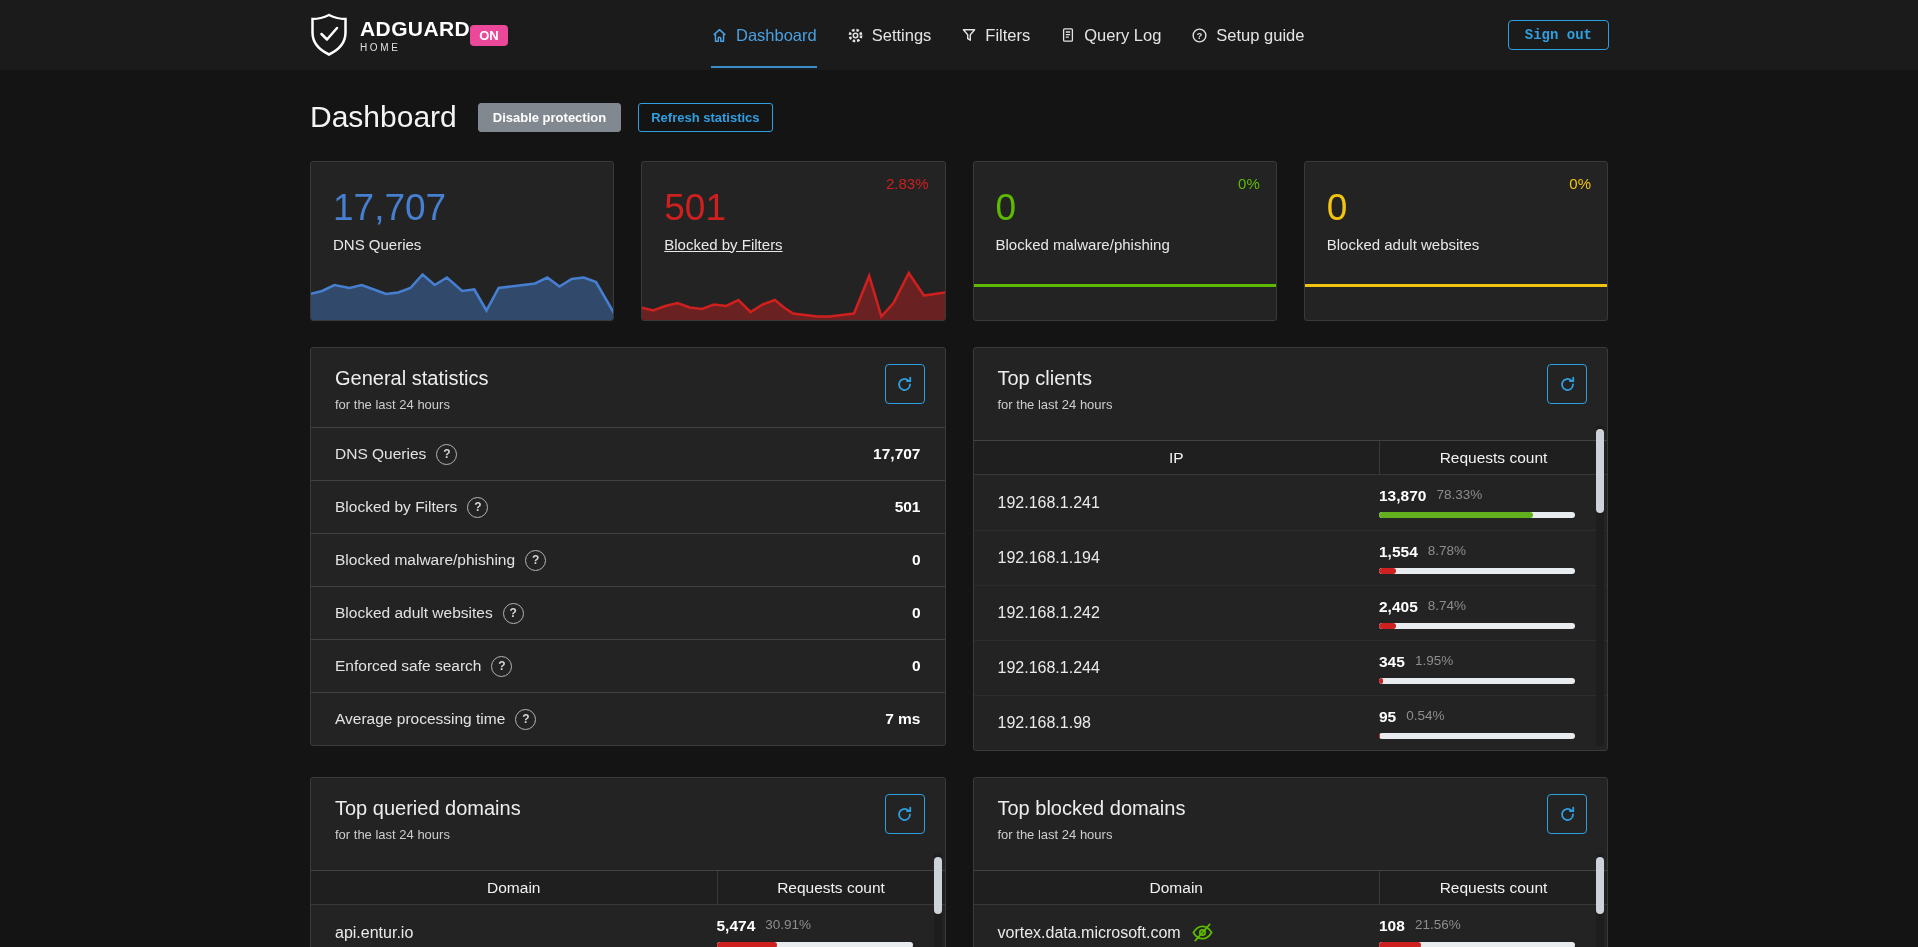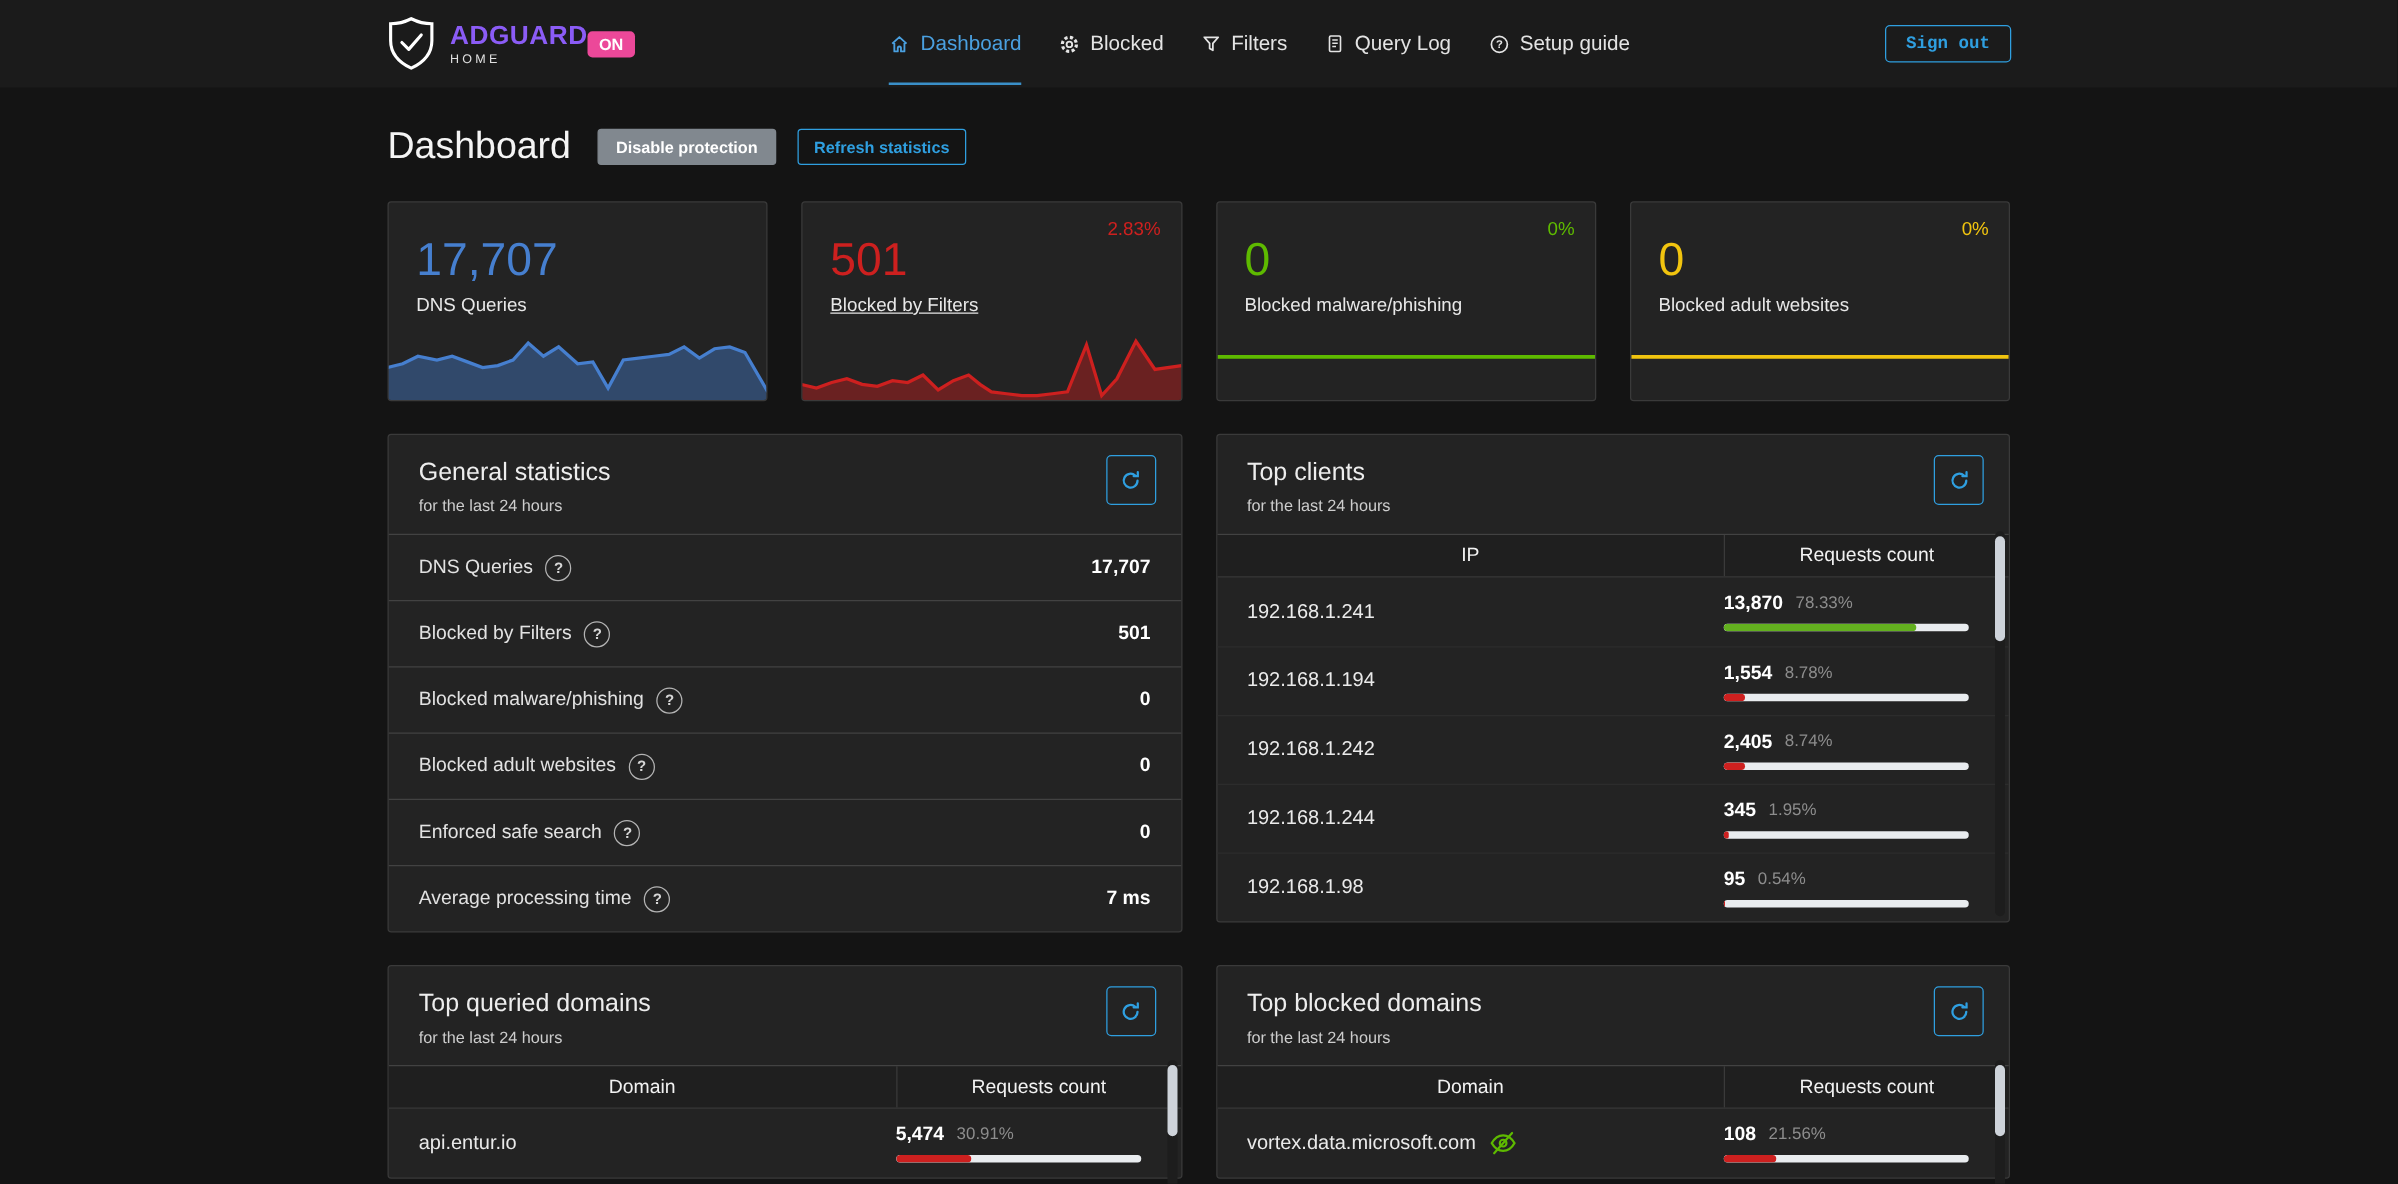--- a/index.html
+++ b/index.html
@@ -5,21 +5,21 @@
   * { margin:0; padding:0; box-sizing:border-box; }
   html,body { width:1918px; height:947px; overflow:hidden; }
   body { background:#141414; font-family:"Liberation Sans","DejaVu Sans",sans-serif; color:#e6e6e6; }
 
   
   .navbar { height:70px; background:#1b1b1b; }
   .nav-inner { width:1300px; height:100%; margin:0 auto; display:flex; align-items:center; justify-content:space-between; }
   .brand { display:flex; align-items:center; cursor:pointer; }
   .brand svg { display:block; }
   .brand-text { margin-left:11px; }
-  .brand-name { font-size:21px; font-weight:700; letter-spacing:.4px; color:#8b5cf6; line-height:1; }
+  .brand-name { font-size:21px; font-weight:700; letter-spacing:.4px; color:#ffffff; line-height:1; }
   .brand-sub { font-size:10px; letter-spacing:2.6px; color:#e0e0e0; margin-top:3px; }
   .on-badge { margin-left:0; background:#ec4899; color:#fff; font-weight:700; font-size:13px; padding:3px 9px; border-radius:4px; }
   .nav-links { display:flex; align-items:center; gap:30px; height:100%; }
   .nav-item { display:flex; align-items:center; gap:8px; height:100%; position:relative; color:#e4e4e4; font-size:16.5px; cursor:pointer; text-decoration:none; }
   .nav-item svg { display:block; }
   .nav-item.active { color:#4aa0e0; }
   .nav-item.active::after { content:""; position:absolute; left:0; right:0; bottom:2px; height:2px; background:#3a8fc8; }
   .signout-btn { background:transparent; border:1px solid #2f9fe0; color:#2f9fe0; font-weight:700; font-size:14px; padding:6px 16px; border-radius:4px; cursor:pointer; font-family:Liberation Mono, monospace; }
 
   
@@ -48,21 +48,21 @@
   .refresh-btn { position:absolute; top:16px; right:20px; width:40px; height:40px; border:1px solid #2f9fe0; color:#2f9fe0; background:transparent; border-radius:4px; cursor:pointer; display:flex; align-items:center; justify-content:center; }
 
   
   .g-row { display:flex; align-items:center; height:53px; padding:0 24px; border-top:1px solid #424242; }
   .g-label { font-size:15.5px; color:#e2e2e2; display:flex; align-items:center; }
   .g-value { margin-left:auto; font-weight:700; font-size:15.5px; color:#fff; }
   .qmark { width:21px; height:21px; border:1.5px solid #b4b4b4; border-radius:50%; display:inline-flex; align-items:center; justify-content:center; font-size:12px; font-weight:700; color:#d5d5d5; margin-left:10px; cursor:pointer; flex:none; }
 
   
   .table-wrap { position:relative; }
-  .t-head { display:flex; align-items:stretch; height:35px; border-top:1px solid #424242; border-bottom:1px solid #383838; background:#1f1f1f; }
+  .t-head { display:flex; align-items:stretch; height:35px; border-top:1px solid #424242; border-bottom:1px solid #383838; background:#1f1f1f;margin-top:13px; }
   .t-head .c1 { flex:1; display:flex; align-items:center; justify-content:center; font-size:15.5px; color:#f2f2f2; }
   .t-head .c2 { width:228px; display:flex; align-items:center; justify-content:center; font-size:15.5px; color:#f2f2f2; border-left:1px solid #3a3a3a; }
   .t-row { display:flex; align-items:center; height:55px; padding-left:24px; }
   .t-row + .t-row { border-top:1px solid #2c2c2c; }
   .t-name { flex:1; font-size:16px; color:#eaeaea; display:flex; align-items:center; gap:10px; }
   .t-count { width:228px; padding-right:20px; }
   .count-line { display:flex; align-items:flex-start; gap:10px; }
   .count-val { font-weight:700; font-size:15.5px; color:#fff; }
   .count-pct { font-size:13.5px; color:#8d8d8d; }
   .bar { height:6px; width:196px; background:#e9ecef; border-radius:3px; margin-top:7px; overflow:hidden; }
@@ -98,21 +98,21 @@
         <svg width="17" height="17" viewBox="0 0 16 16" fill="none" stroke="currentColor" stroke-width="1.4" stroke-linejoin="round">
           <path d="M2.6 7.4 8 2.5l5.4 4.9M4.2 6.9V13.3h2.6v-2.5a1.2 1.2 0 0 1 2.4 0v2.5h2.6V6.9"></path>
         </svg>
         <span>Dashboard</span>
       </a>
       <a class="nav-item">
         <svg width="17" height="17" viewBox="0 0 16 16" fill="none" stroke="currentColor">
           <circle cx="8" cy="8" r="5.3" stroke-width="2.4" stroke-dasharray="2.4 1.8"></circle>
           <circle cx="8" cy="8" r="2.1" stroke-width="1.4"></circle>
         </svg>
-        <span>Blocked</span>
+        <span>Settings</span>
       </a>
       <a class="nav-item">
         <svg width="16" height="16" viewBox="0 0 16 16" fill="none" stroke="currentColor" stroke-width="1.4" stroke-linejoin="round">
           <path d="M2.4 2.8h11.2L9.3 7.7v5.5l-2.6-1.5V7.7z"></path>
         </svg>
         <span>Filters</span>
       </a>
       <a class="nav-item">
         <svg width="16" height="16" viewBox="0 0 16 16" fill="none" stroke="currentColor" stroke-width="1.3">
           <rect x="3.6" y="1.8" width="8.8" height="12.4" rx="1"></rect>

